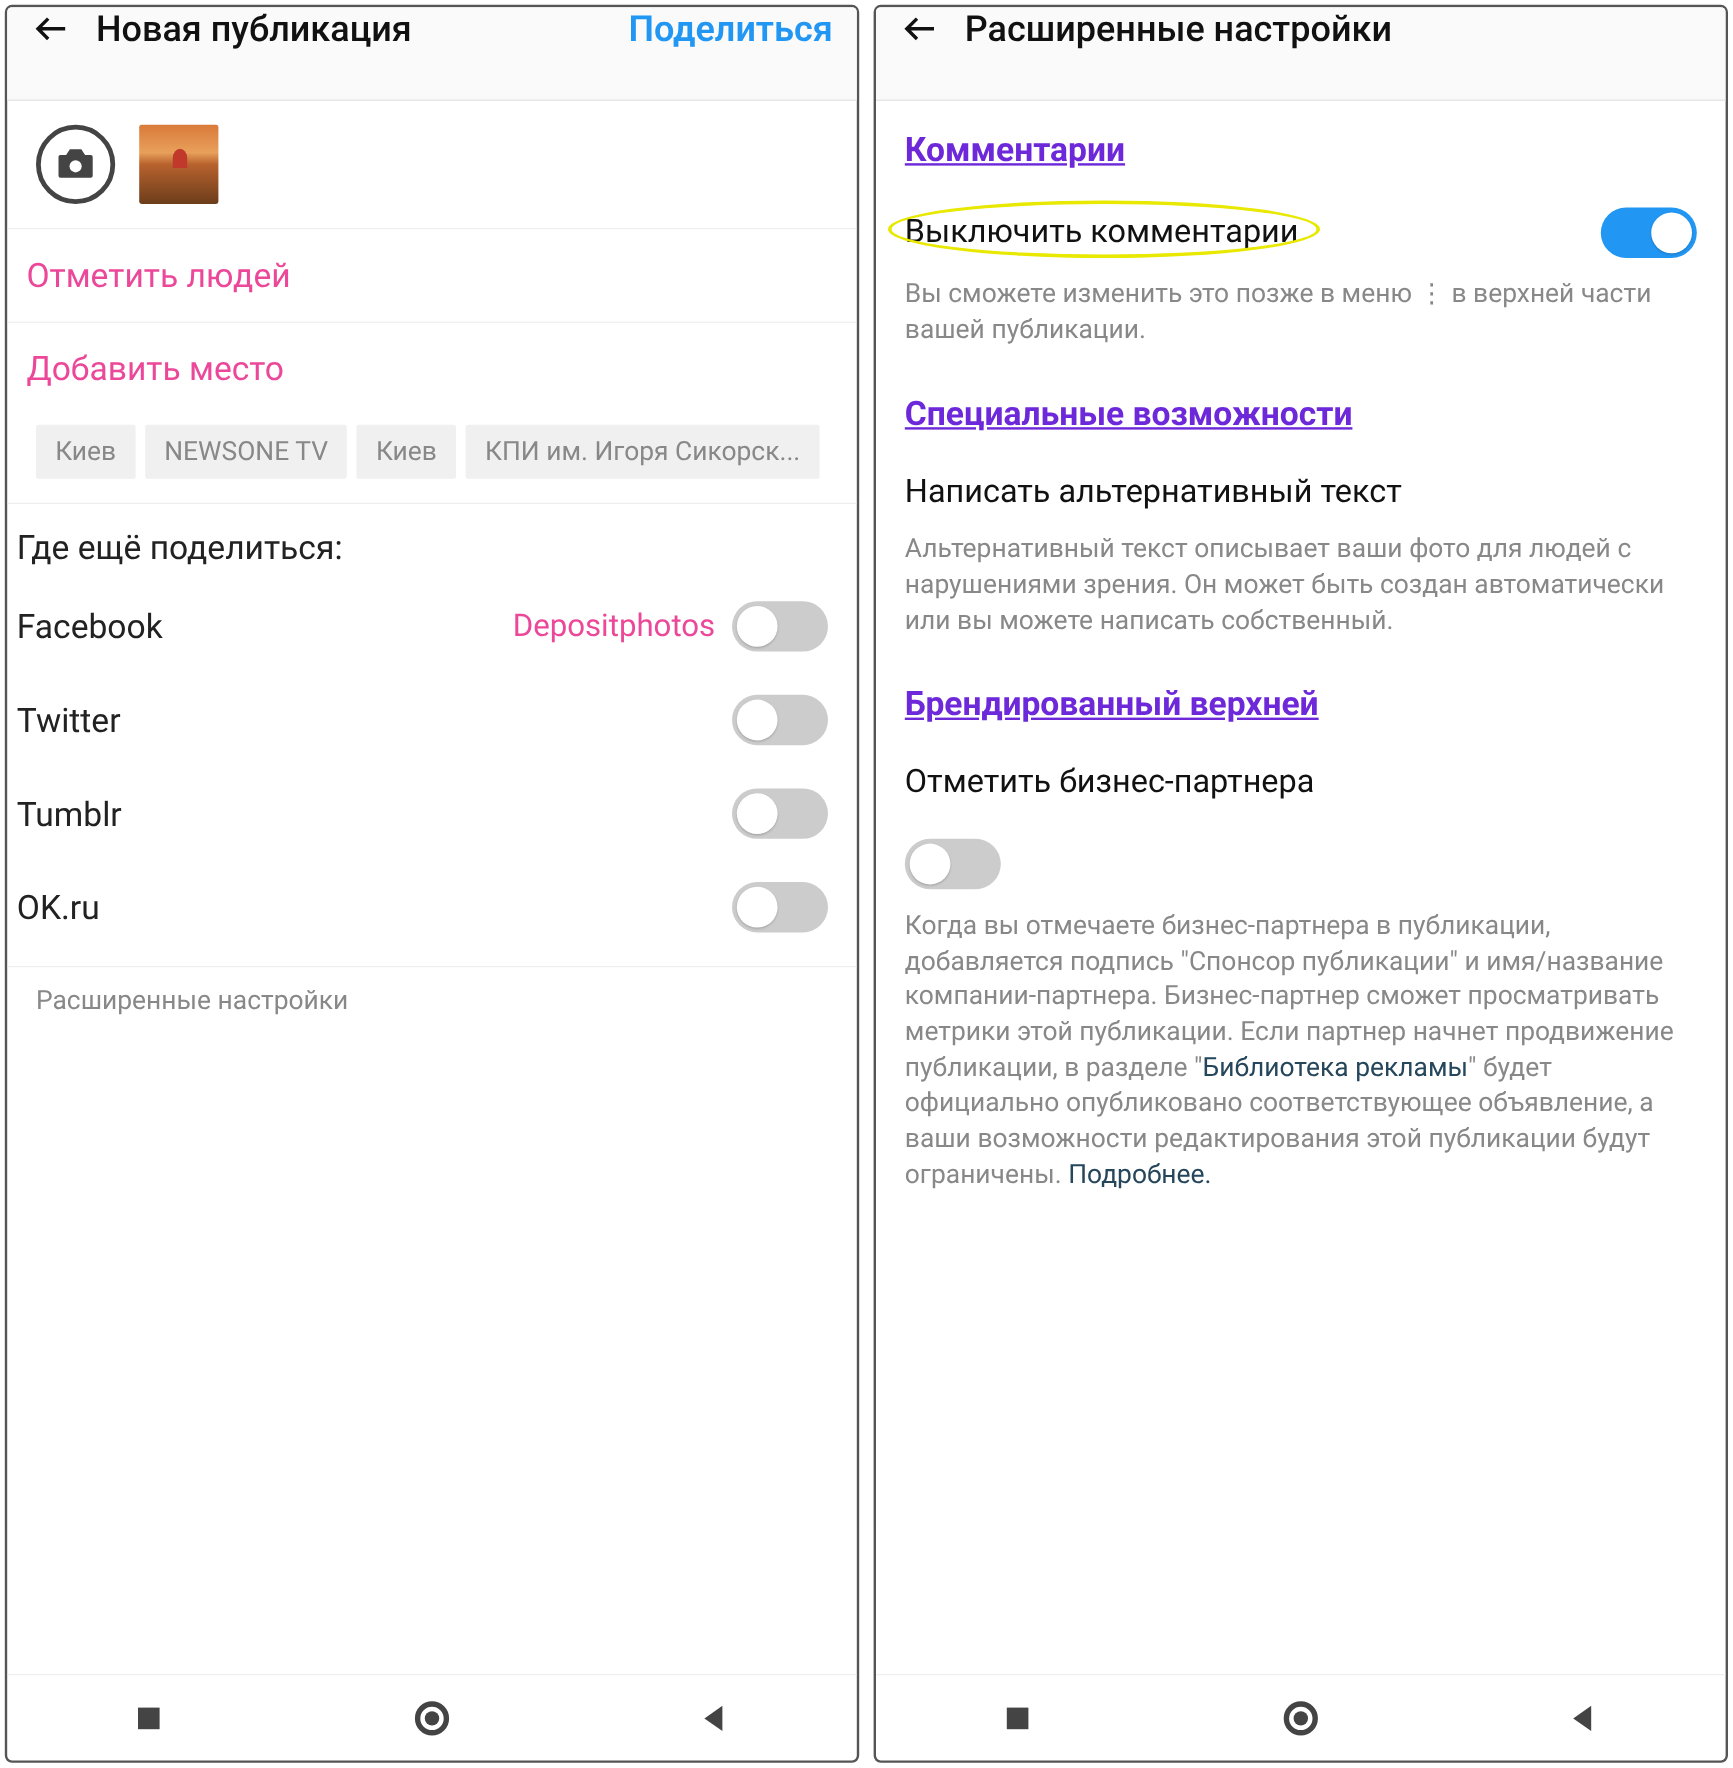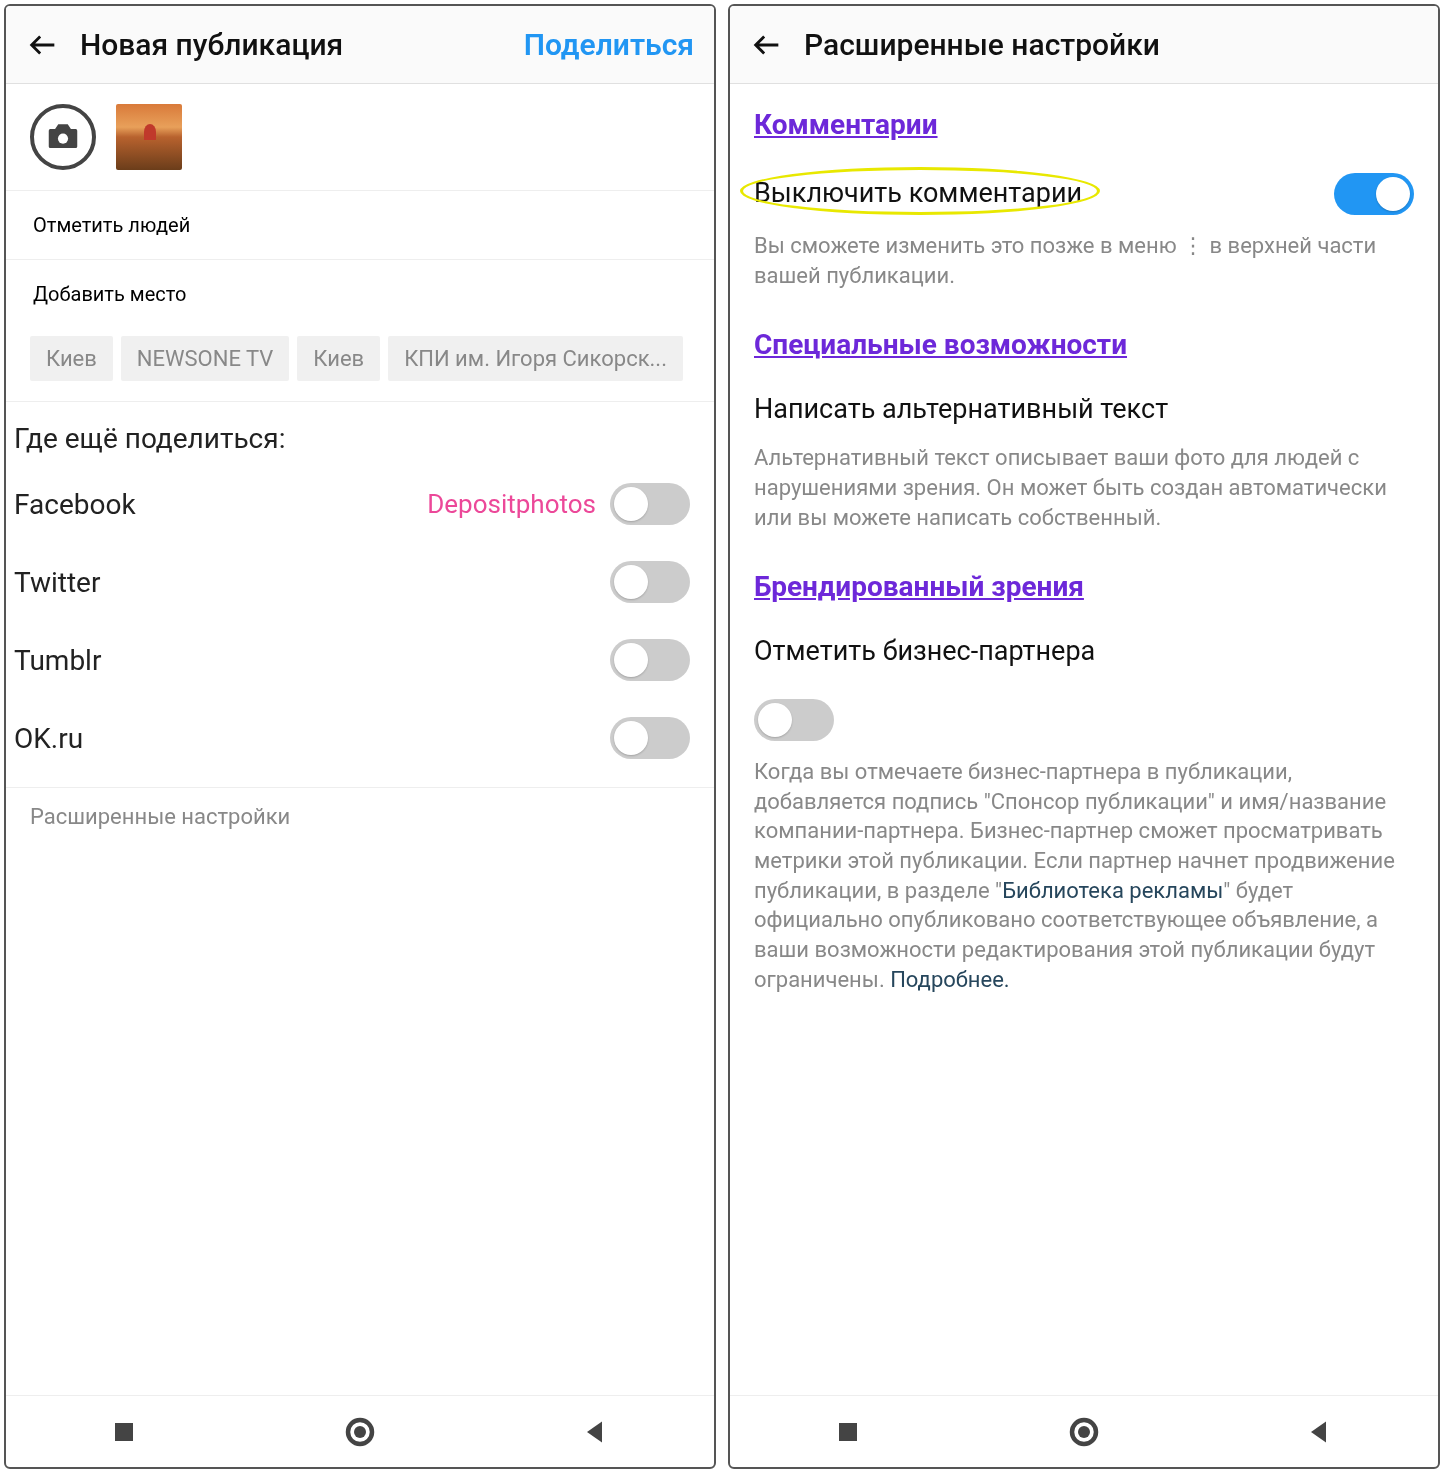--- a/index.html
+++ b/index.html
@@ -18,22 +18,21 @@
     border-radius: 6px;
     display: flex;
     flex-direction: column;
     background: #fff;
     overflow: hidden;
     position: relative;
   }
   .header {
     height: 78px;
     display: flex;
-    align-items: center;
-    padding: 12px 20px;
+    padding: 1px 20px;
     border-bottom: 1px solid #e0e0e0;
     background: #fafafa;
     gap: 20px;
   }
   .back-arrow {
     width: 34px; height: 34px;
     display: flex; align-items: center; justify-content: center;
     cursor: pointer;
   }
   .back-arrow svg { width: 34px; height: 34px; }
@@ -79,23 +78,23 @@
   }
   .thumb::after {
     content:"";
     position:absolute;
     top:20px; left:28px;
     width:12px; height:16px;
     background:#c0392b;
     border-radius:50% 50% 0 0;
   }
   .menu-row {
-    padding: 22px 27px;
-    font-size: 20px;
-    color: #000000;
+    padding: 22px 16px;
+    font-size: 28px;
+    color: #ec4899;
     border-bottom: 1px solid #eee;
   }
   .chips-row {
     display:flex;
     gap: 8px;
     padding: 8px 24px 20px 24px;
     overflow: hidden;
     border-bottom: 1px solid #eee;
   }
   .chip {
@@ -294,21 +293,21 @@
         </div>
     </div>
     <div class="desc">Вы сможете изменить это позже в меню ⋮ в верхней части вашей публикации.</div>
 
     <div class="sec-title">Специальные возможности</div>
     <div class="setting-row">
       <span class="slabel">Написать альтернативный текст</span>
     </div>
     <div class="desc">Альтернативный текст описывает ваши фото для людей с нарушениями зрения. Он может быть создан автоматически или вы можете написать собственный.</div>
 
-    <div class="sec-title">Брендированный зрения</div>
+    <div class="sec-title">Брендированный верхней</div>
     <div class="setting-row">
       <span class="slabel">Отметить бизнес-партнера</span>
     </div>
     <div class="setting-row">
       <div class="toggle">
           <div class="knob"></div>
         </div>
     </div>
     <div class="desc">
       <span>Когда вы отмечаете бизнес-партнера в публикации, добавляется подпись "Спонсор публикации" и имя/название компании-партнера. Бизнес-партнер сможет просматривать метрики этой публикации. Если партнер начнет продвижение публикации, в разделе "</span><a href="#">Библиотека рекламы</a><span>" будет официально опубликовано соответствующее объявление, а ваши возможности редактирования этой публикации будут ограничены. </span><a href="#">Подробнее.</a>

